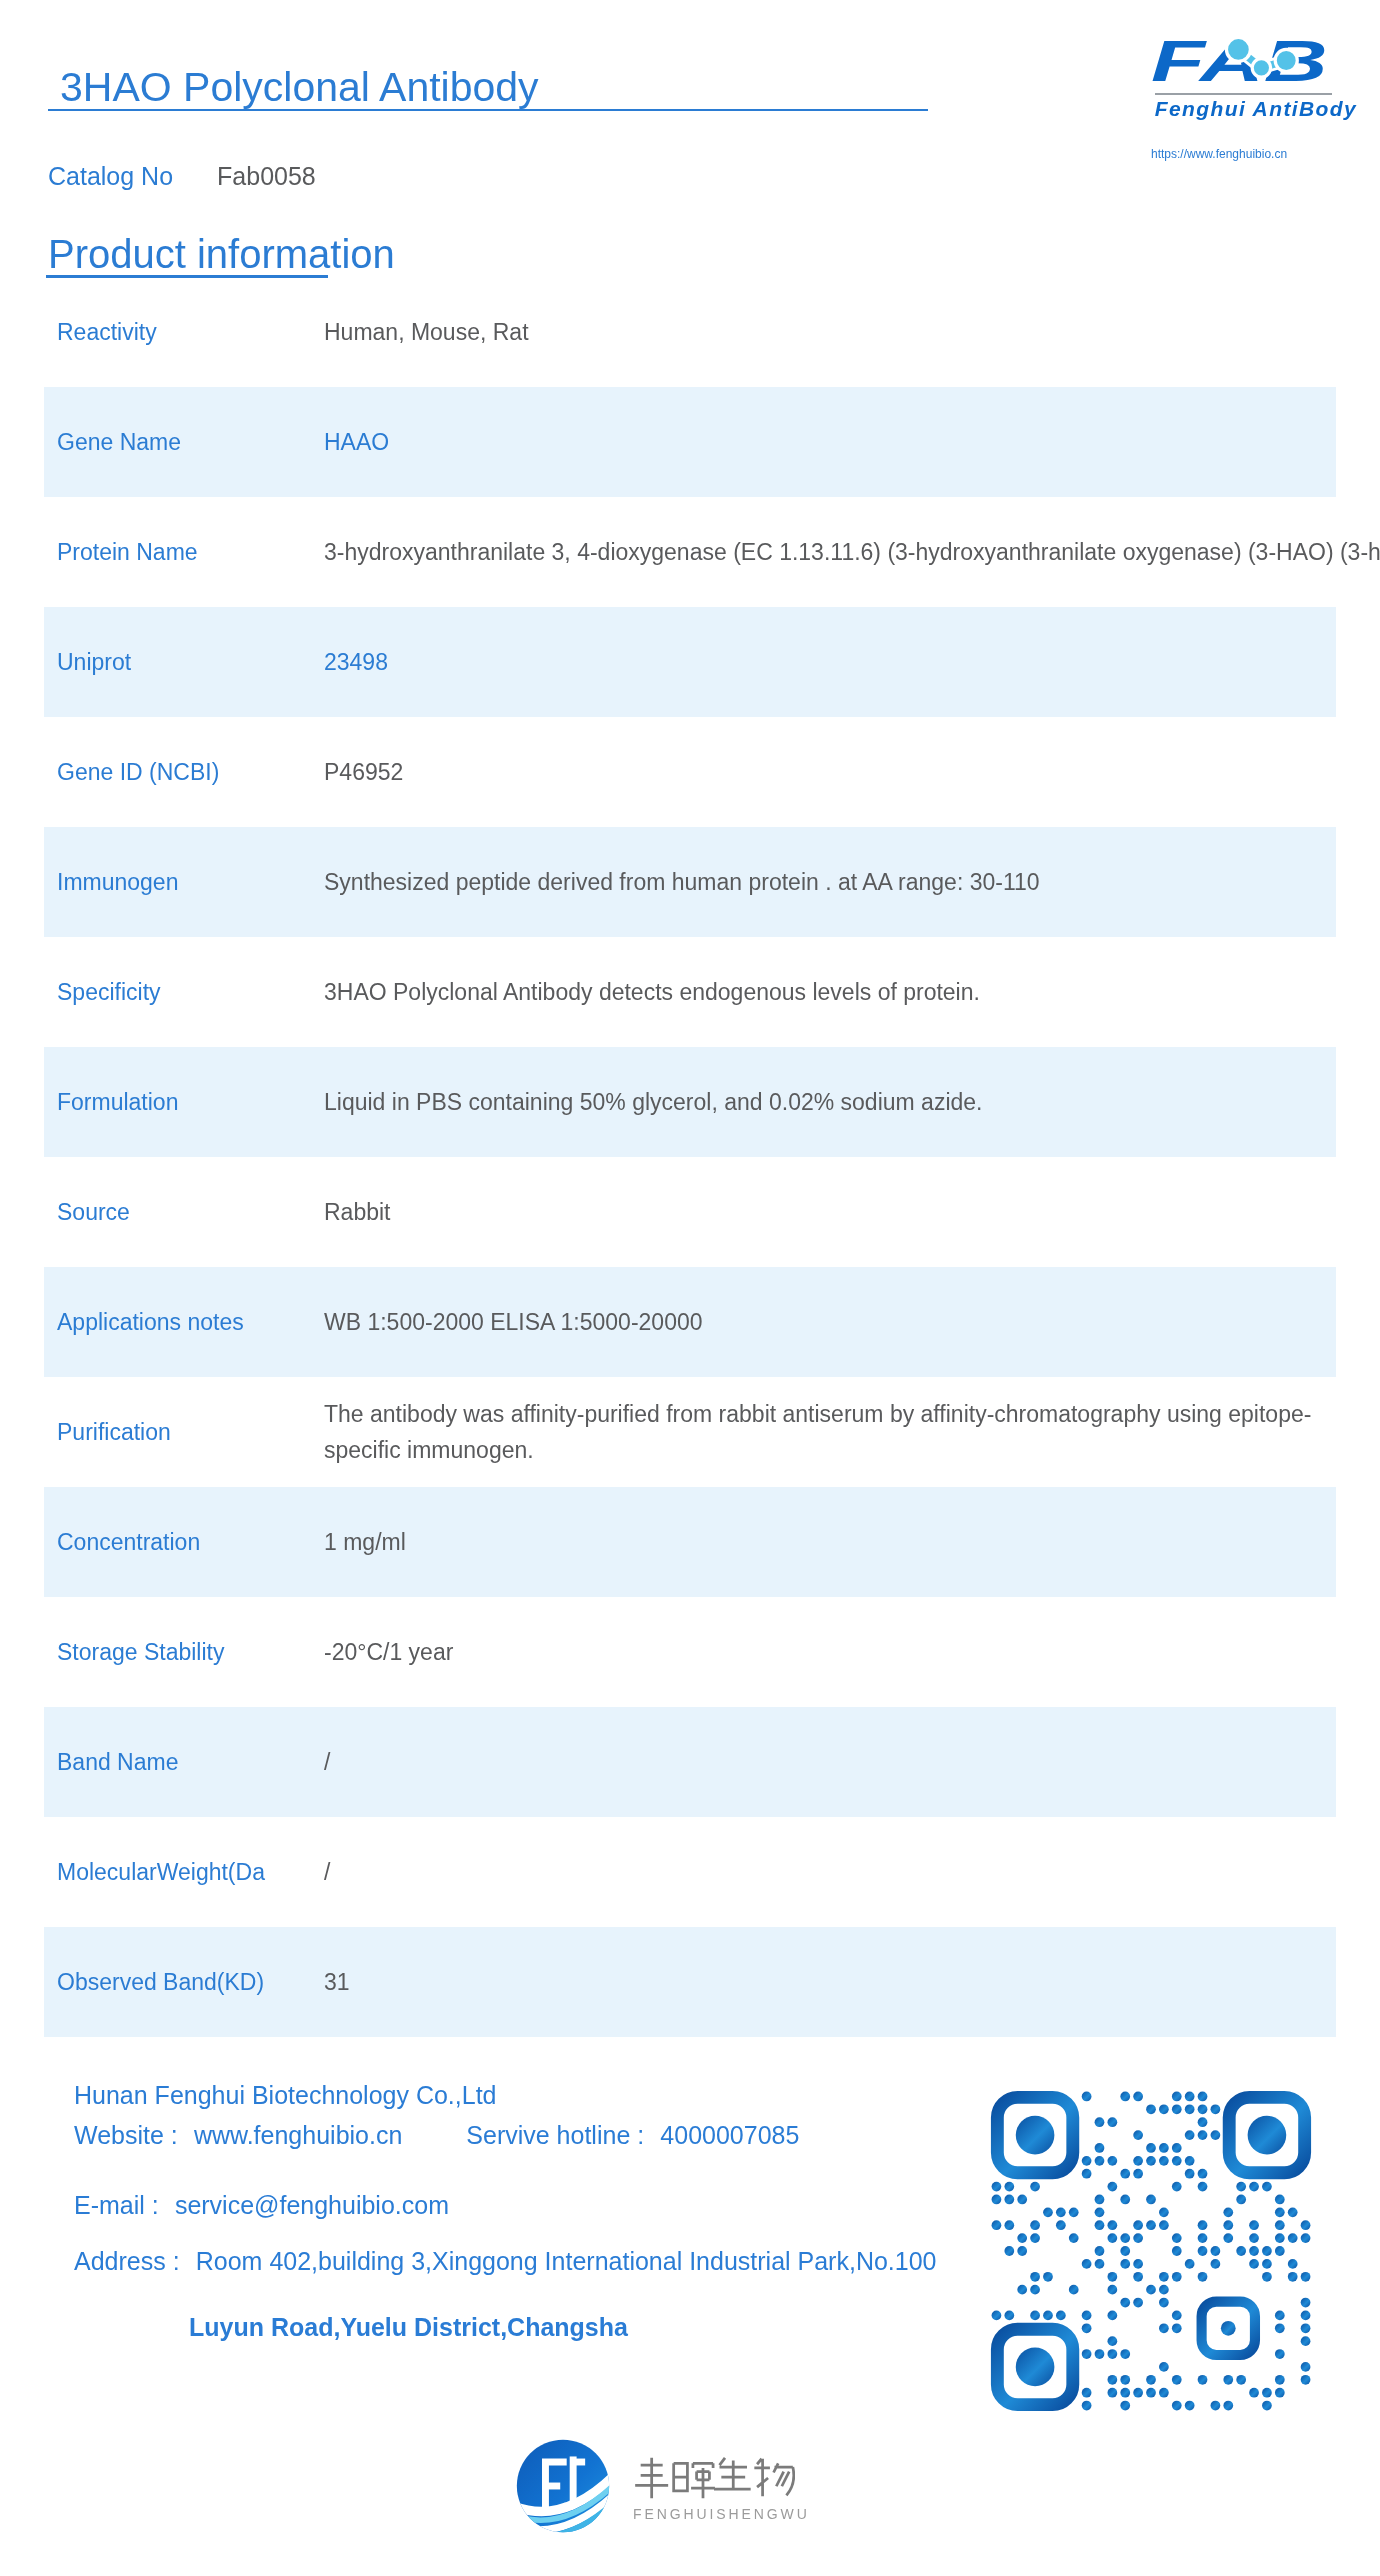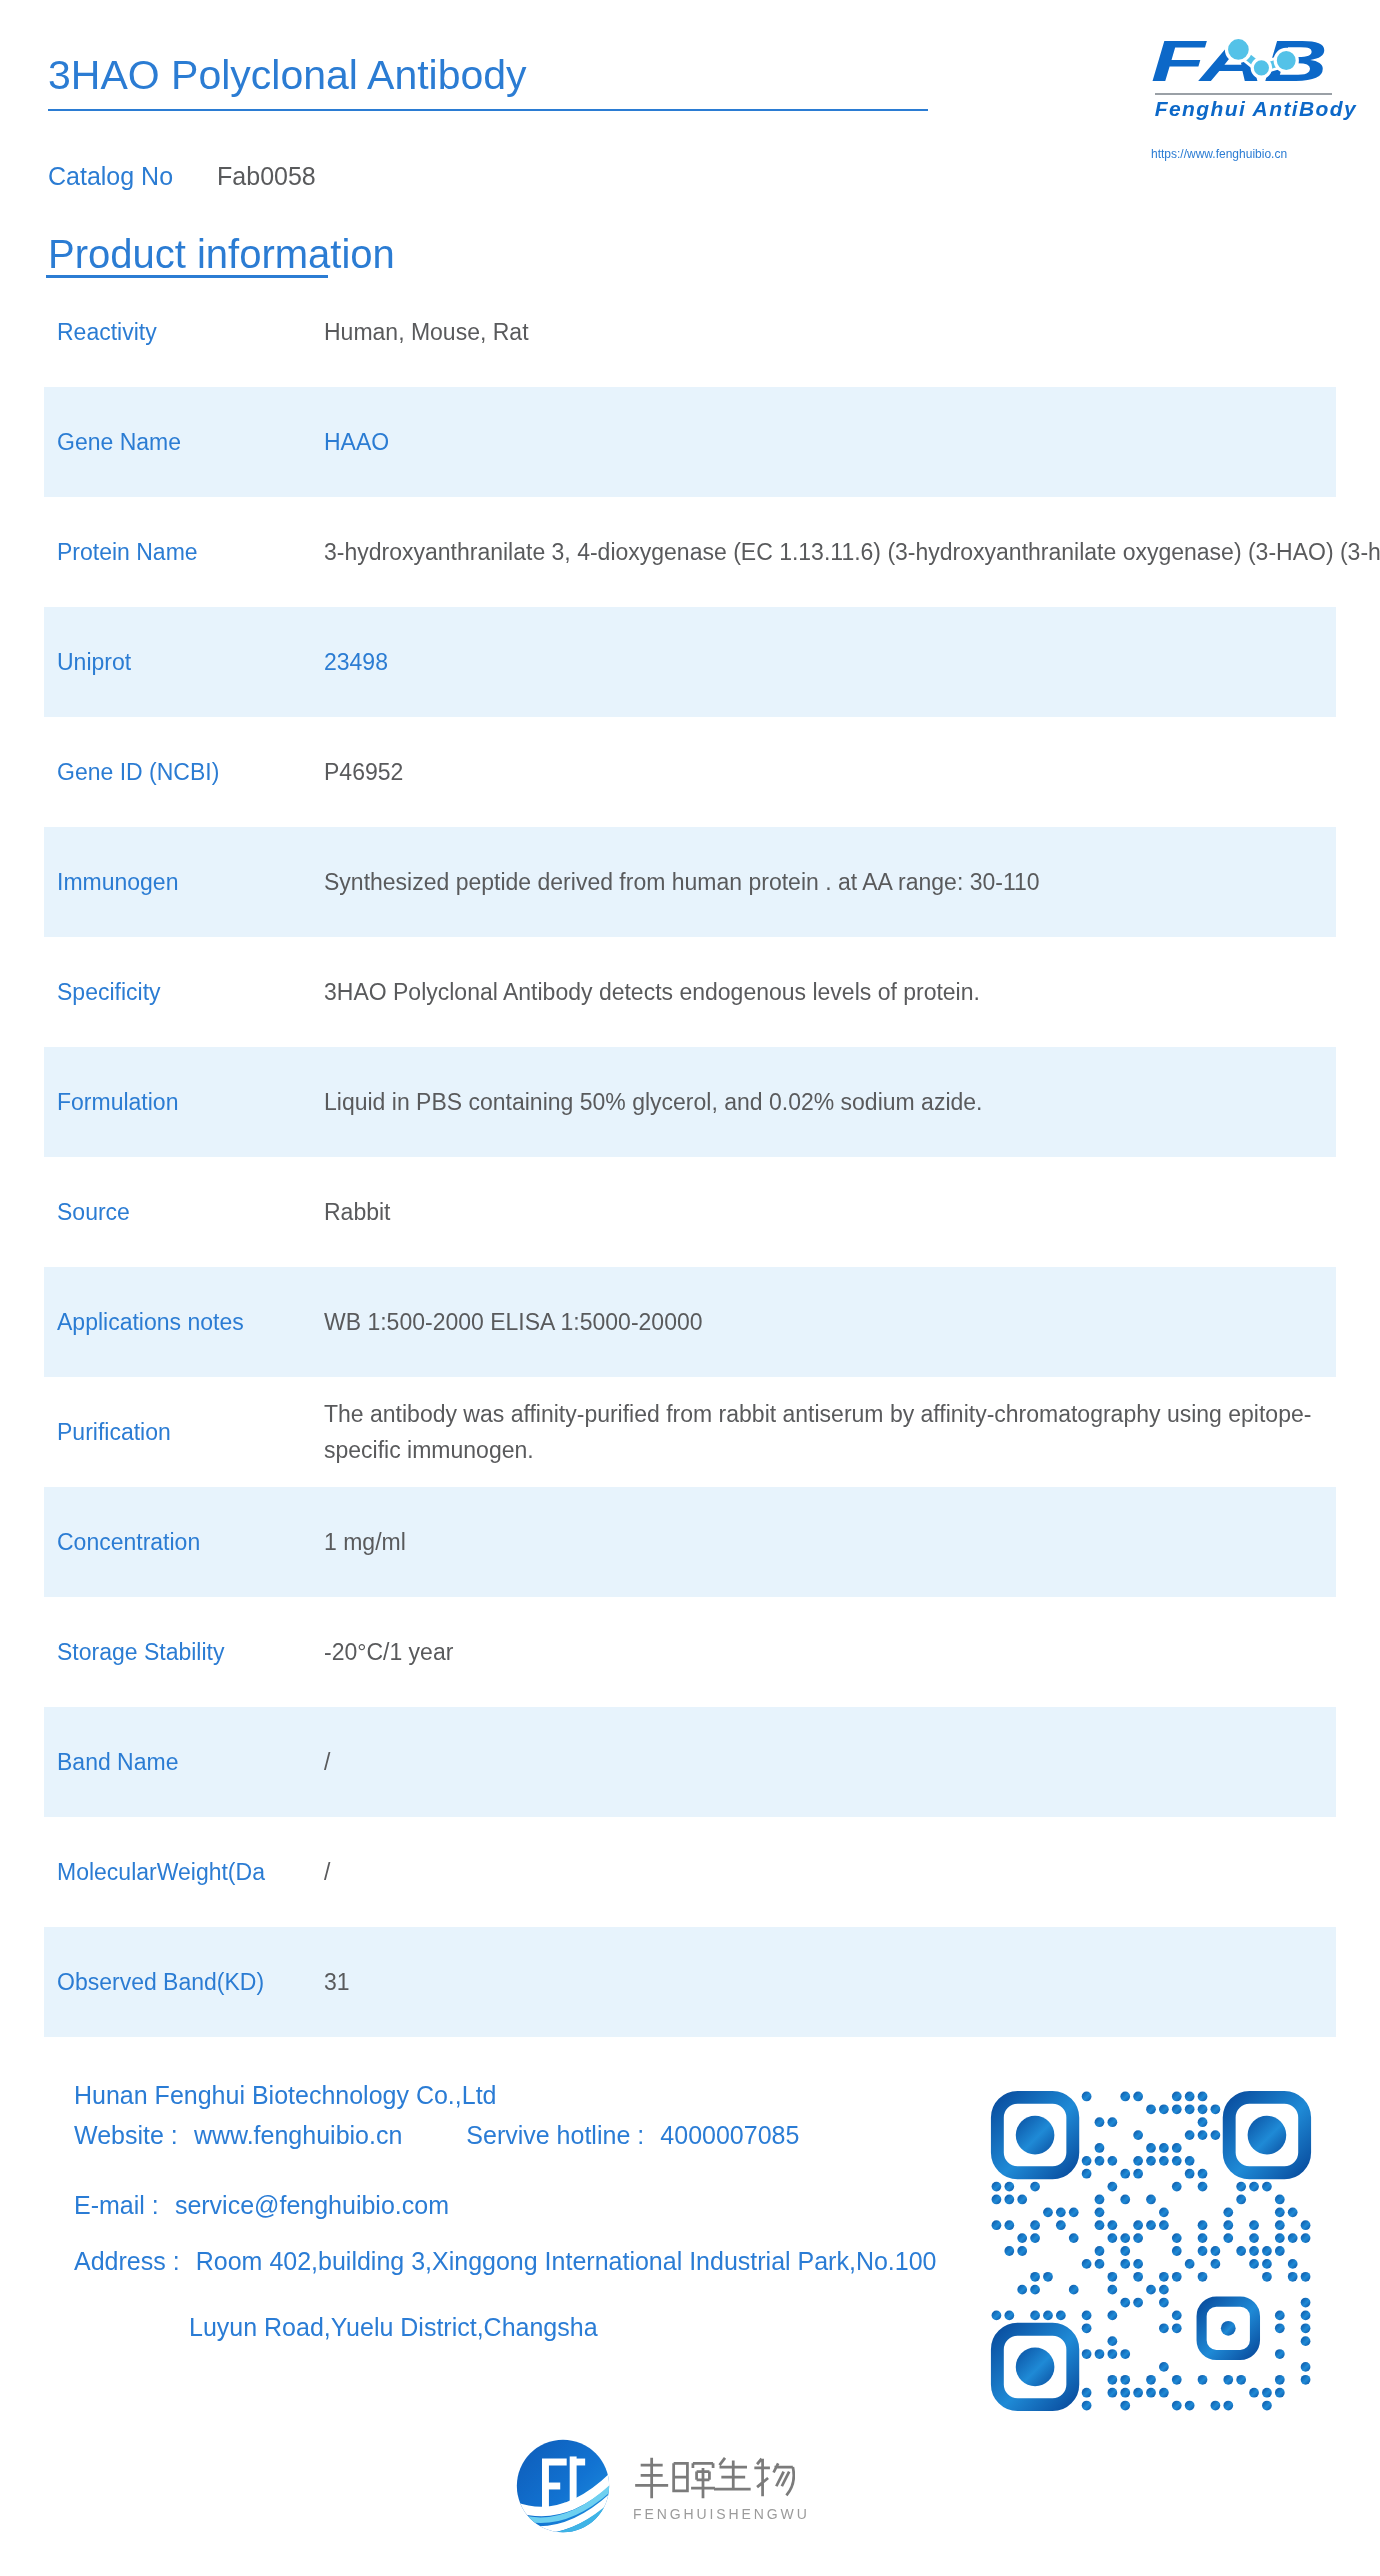--- a/index.html
+++ b/index.html
@@ -1,20 +1,20 @@
 <!DOCTYPE html>
 <html style="--accent: #2B7CD3; --text_gray: #595A5C; --row_shade: #E7F3FC; --footer_blue: #2A7CD5; --logo_blue: #0C68C8; --logo_cyan: #54C2E8; --divider_gray: #9AA0A6; --qr_dark: #0A4FA0; --qr_light: #1F8AD6; --gray_logo_text: #9B9B9B;font-size:14.7px"><head>
 <meta charset="utf-8">
 <style>
   html,body{margin:0;padding:0;background:#fff;}
   .page{position:relative;width:1380px;height:2576px;background:#fff;overflow:hidden;
         font-family:"Liberation Sans","DejaVu Sans",sans-serif;}
 
   
-  .title{position:absolute;left:48px;top:52px;margin:0;font-size:41px;font-weight:400;
+  .title{position:absolute;left:48px;top:52px;margin:12px;font-size:41px;font-weight:400;
          color:var(--accent);letter-spacing:0;}
   .title-underline{position:absolute;left:48px;top:109px;width:880px;height:1.8px;background:var(--accent);}
   .catalog{position:absolute;left:48px;top:162px;font-size:25px;text-align:right;}
   .catalog .lab{color:var(--accent);}
   .catalog .val{color:var(--text_gray);margin-left:44px;}
 
   .brand{position:absolute;left:1151px;top:31px;width:193px;}
   .brand svg{display:block;}
   .brand-divider{position:absolute;left:3.7px;top:62px;width:177px;height:1.8px;background:var(--divider_gray);}
   .brand-name{position:absolute;left:3.7px;top:66px;font-size:21px;font-weight:bold;font-style:italic;
@@ -36,21 +36,21 @@
   
   .footer{position:absolute;left:74px;top:2081px;width:920px;font-size:25px;color:var(--footer_blue);}
   .fline{position:absolute;left:0;white-space:nowrap;}
   .fline .flab{color:var(--footer_blue);}
   .fline .fval{color:var(--footer_blue);margin-left:9.2px;text-decoration:none;}
   .f1{top:0;}
   .f2{top:40px;}
   .f2 .hotline{margin-left:57px;}
   .f3{top:110px;}
   .f4{top:166px;}
-  .f5{top:232px;left:115px;}
+  .f5{top:232px;left:115px;font-weight:bold;}
 
   .qr{position:absolute;left:990px;top:2090px;}
 
   .bottom-brand{position:absolute;left:515px;top:2438px;}
   .circle-logo{position:absolute;left:0;top:0;}
   .cn-logo{position:absolute;left:118px;top:18.4px;}
   .latin-name{position:absolute;left:118px;top:68px;font-size:14px;letter-spacing:2.9px;
               color:var(--gray_logo_text);white-space:nowrap;}
 </style>
 </head>

